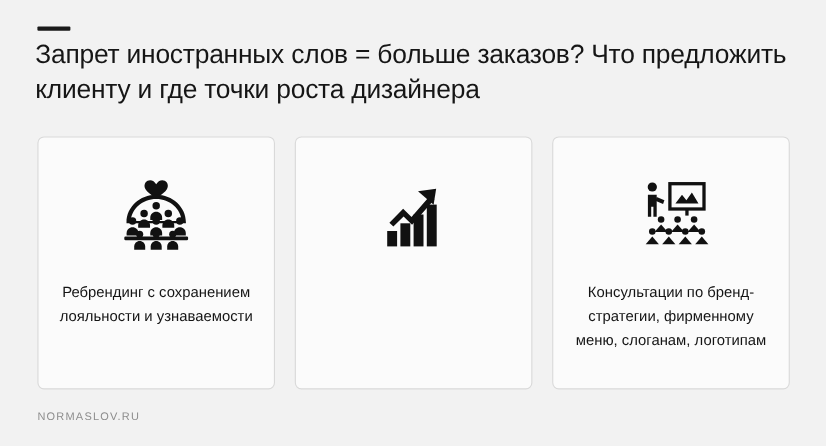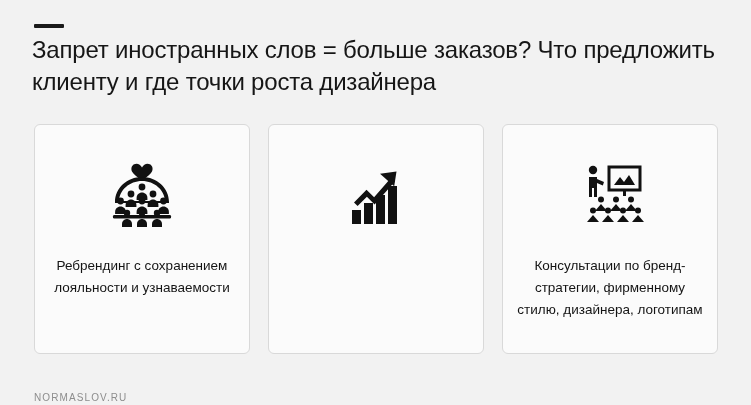--- a/index.html
+++ b/index.html
@@ -71,21 +71,21 @@
   .card-text {
     margin-top: 14px;
     text-align: center;
     font-size: 13.5px;
     line-height: 1.62;
     color: #141414;
   }
   .footer {
     position: absolute;
     left: 34px;
-    top: 392px;
+    top: 374px;
     font-size: 10px;
     letter-spacing: 1.1px;
     color: #8d8d8d;
   }
 </style>
 </head>
 <body>
 
 <div class="slide">
 
@@ -173,20 +173,20 @@
             <circle cx="30" cy="41.5" r="3"></circle>
             <circle cx="45" cy="41.5" r="3"></circle>
             <circle cx="60" cy="41.5" r="3"></circle>
             <circle cx="22" cy="52.5" r="3"></circle>
             <circle cx="37" cy="52.5" r="3"></circle>
             <circle cx="52" cy="52.5" r="3"></circle>
             <circle cx="67" cy="52.5" r="3"></circle>
           </g>
         </svg>
       </div>
-      <div class="card-text">Консультации по бренд-стратегии, фирменному стилю, дизайнера, логотипам</div>
+      <div class="card-text">Консультации по бренд-стратегии, фирменному меню, слоганам, логотипам</div>
     </div>
 
   </div>
 
   <div class="footer">NORMASLOV.RU</div>
 
 </div>
 
 </body></html>

